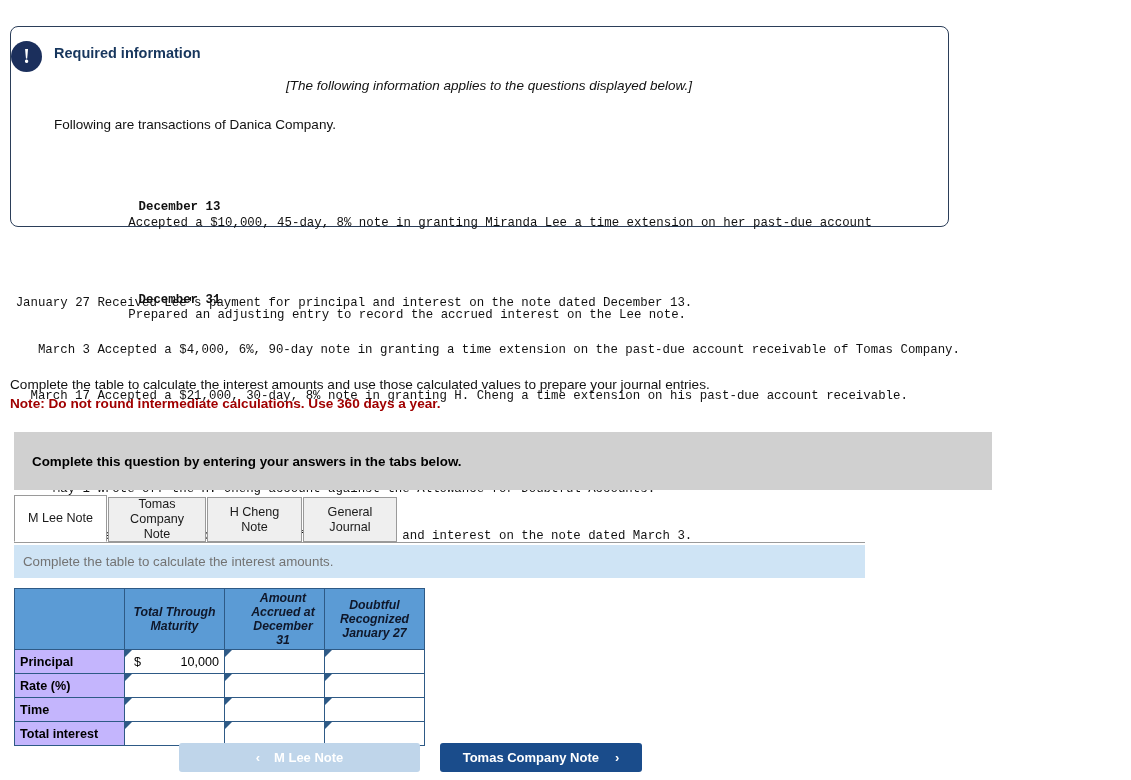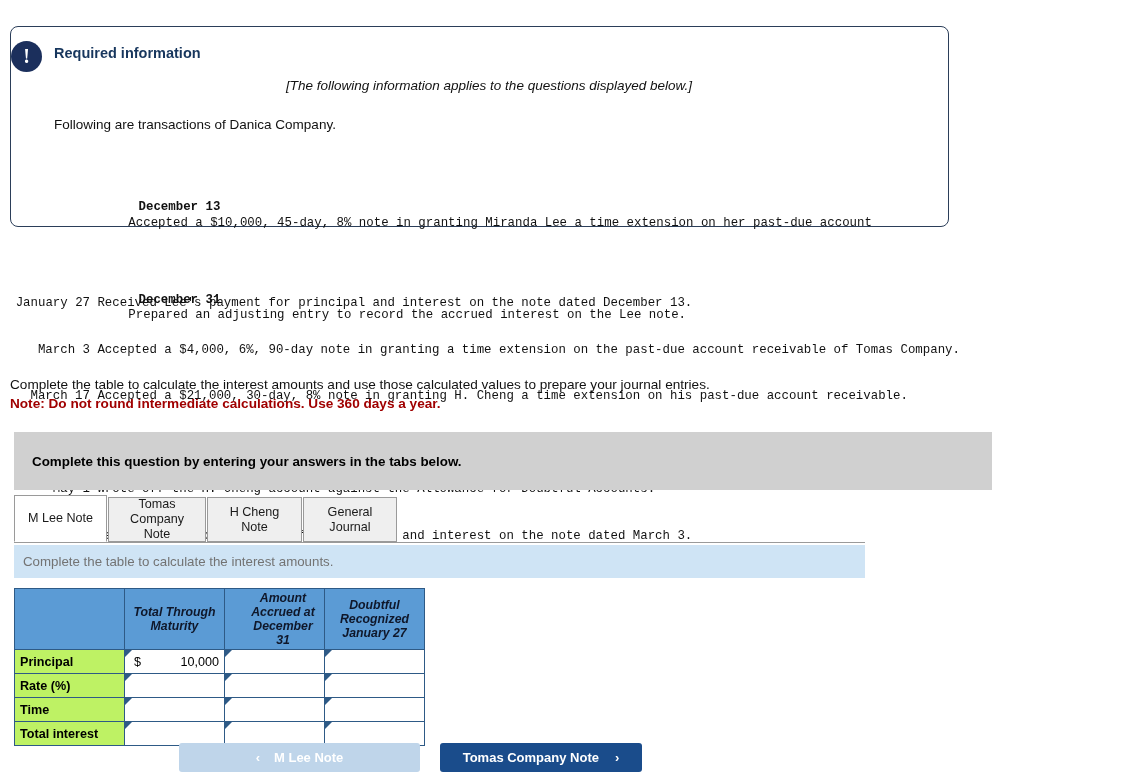--- a/index.html
+++ b/index.html
@@ -194,21 +194,21 @@
   .calc-table th.col-tot { width: 100px; }
   .calc-table th.col-acc { width: 100px; padding-left: 20px; }
   .calc-table th.col-int { width: 100px; }
 
   .calc-table tbody td.rowlabel {
     height: 23px;
     font-weight: bold;
     font-size: 12.6px;
     color: #000000;
     padding-left: 5px;
-    background: #bef264;
+    background: #c4b5fd;
     white-space: nowrap;
     border-left: 1px solid #2e5a86;
   }
   .cellbox {
     position: relative;
     height: 23px;
     background: #ffffff;
   }
   .cellbox::before {
     content: "";

